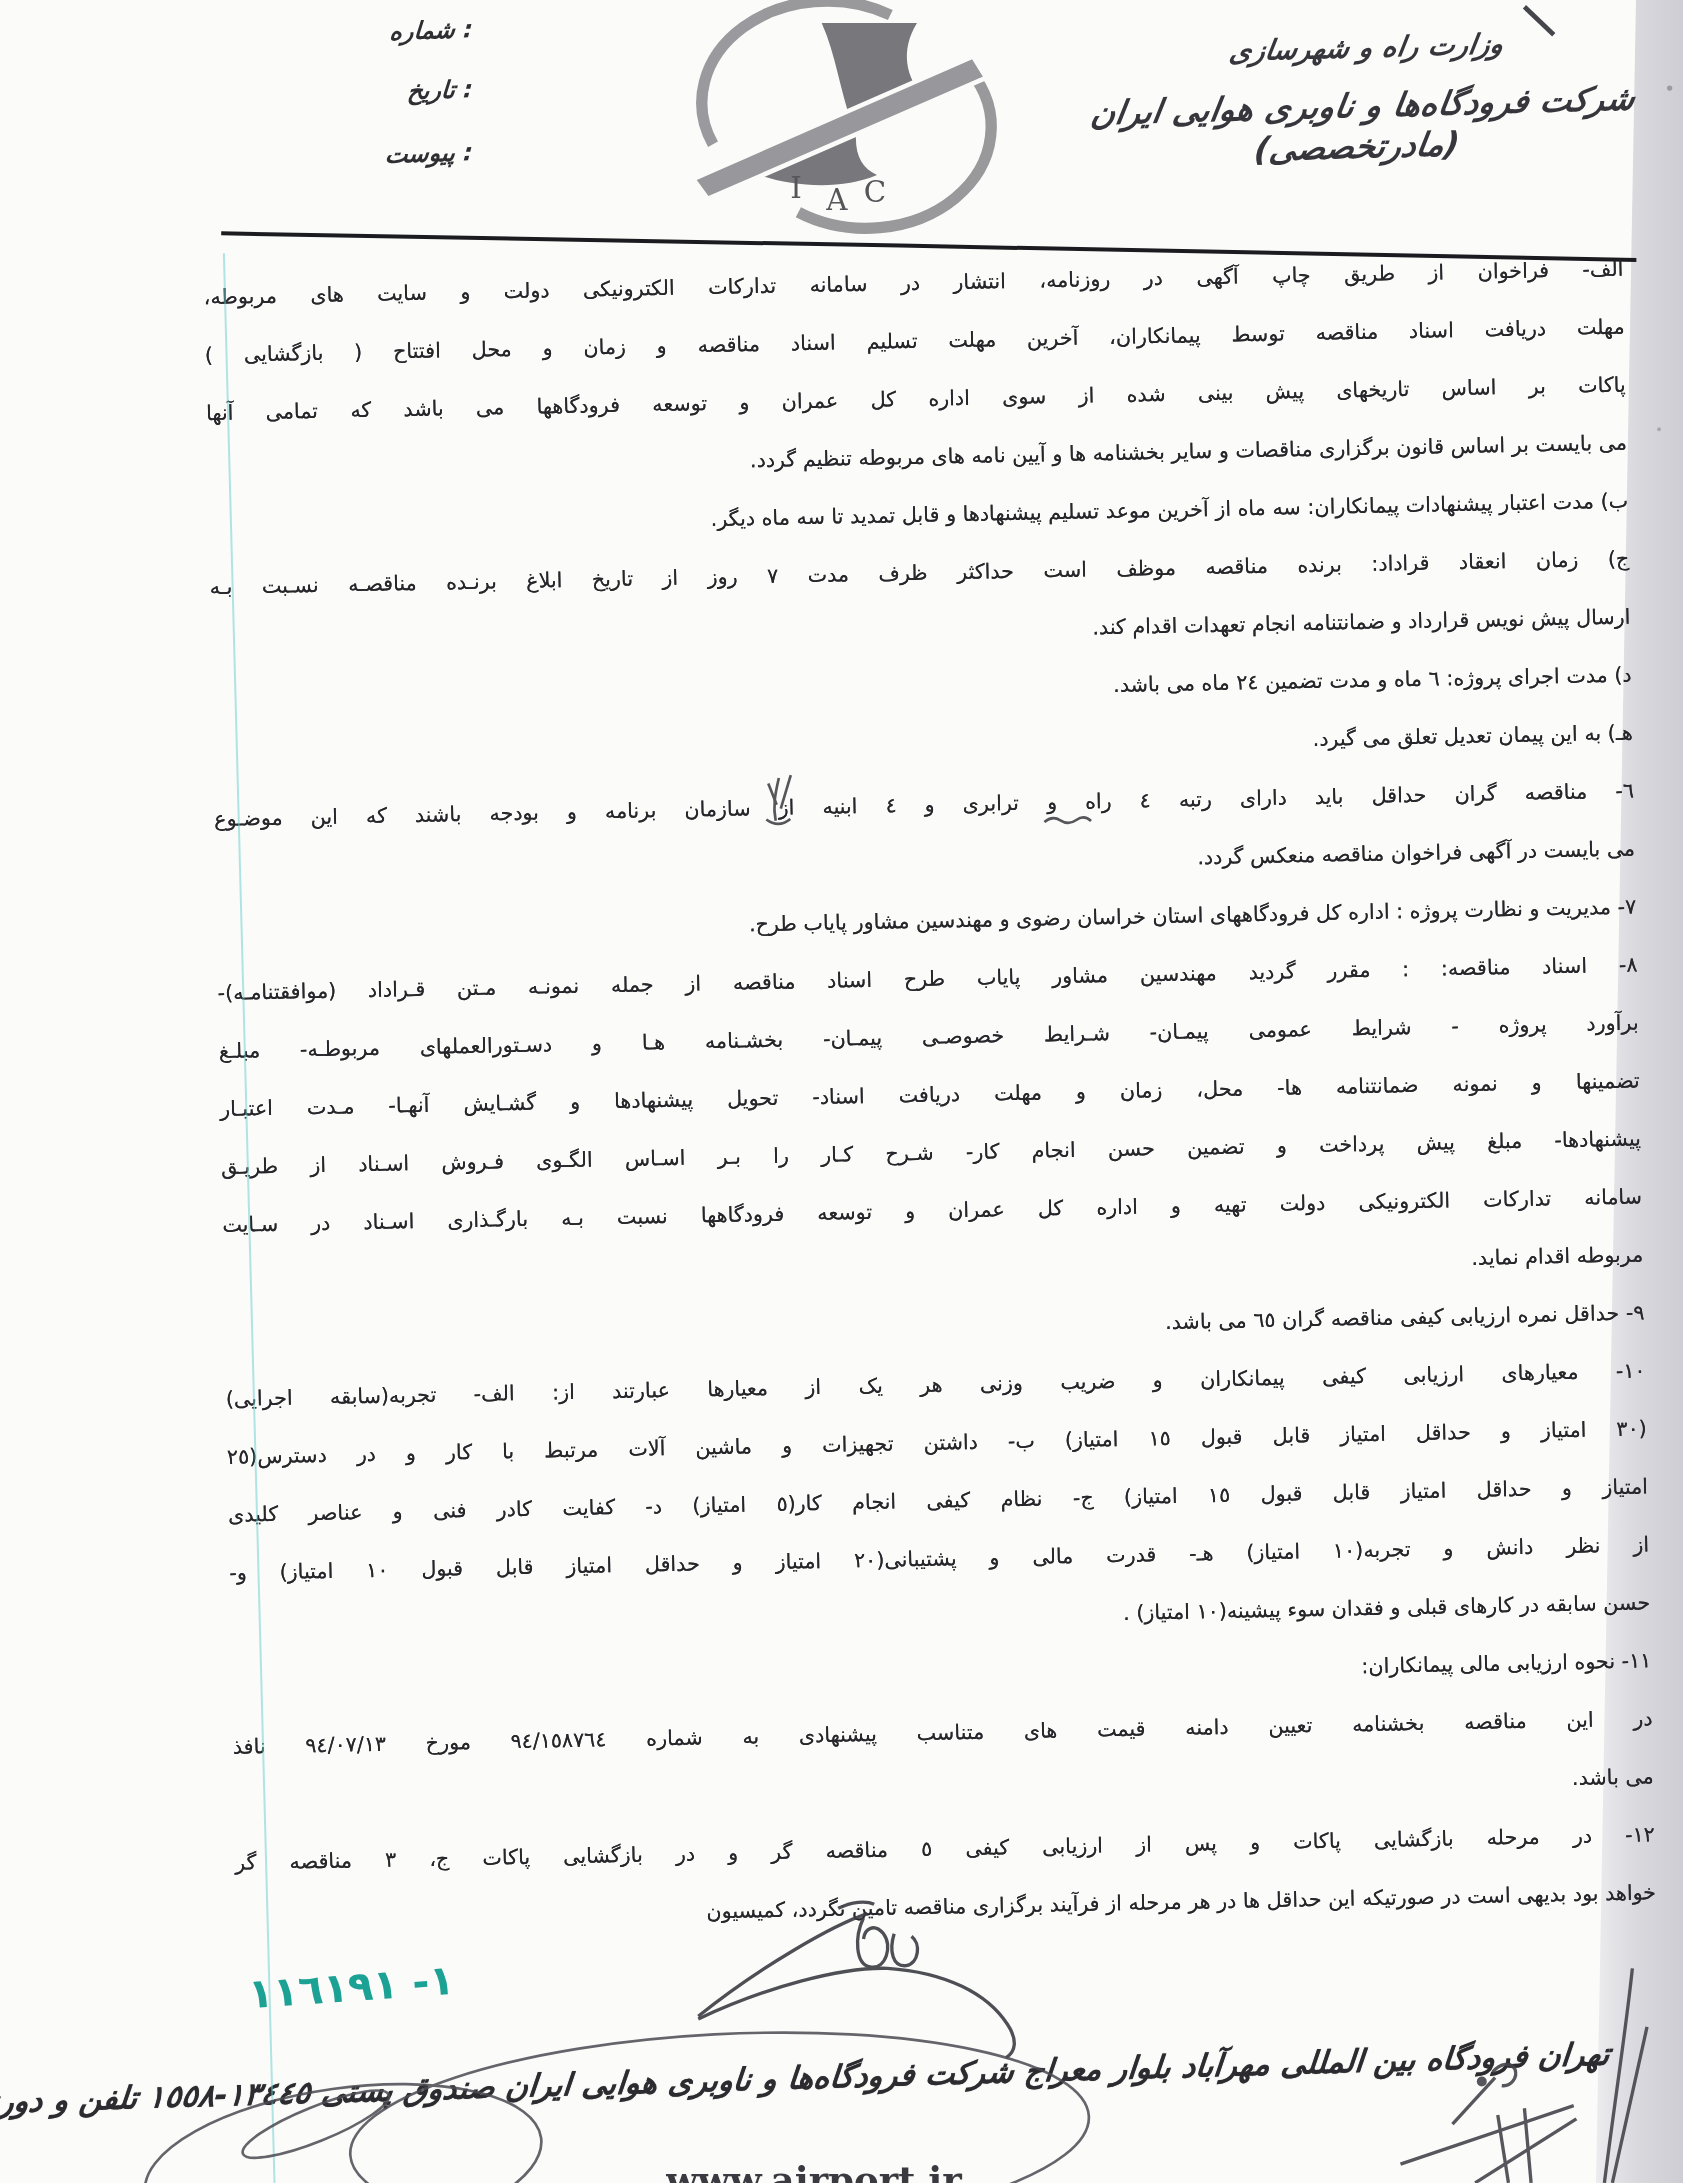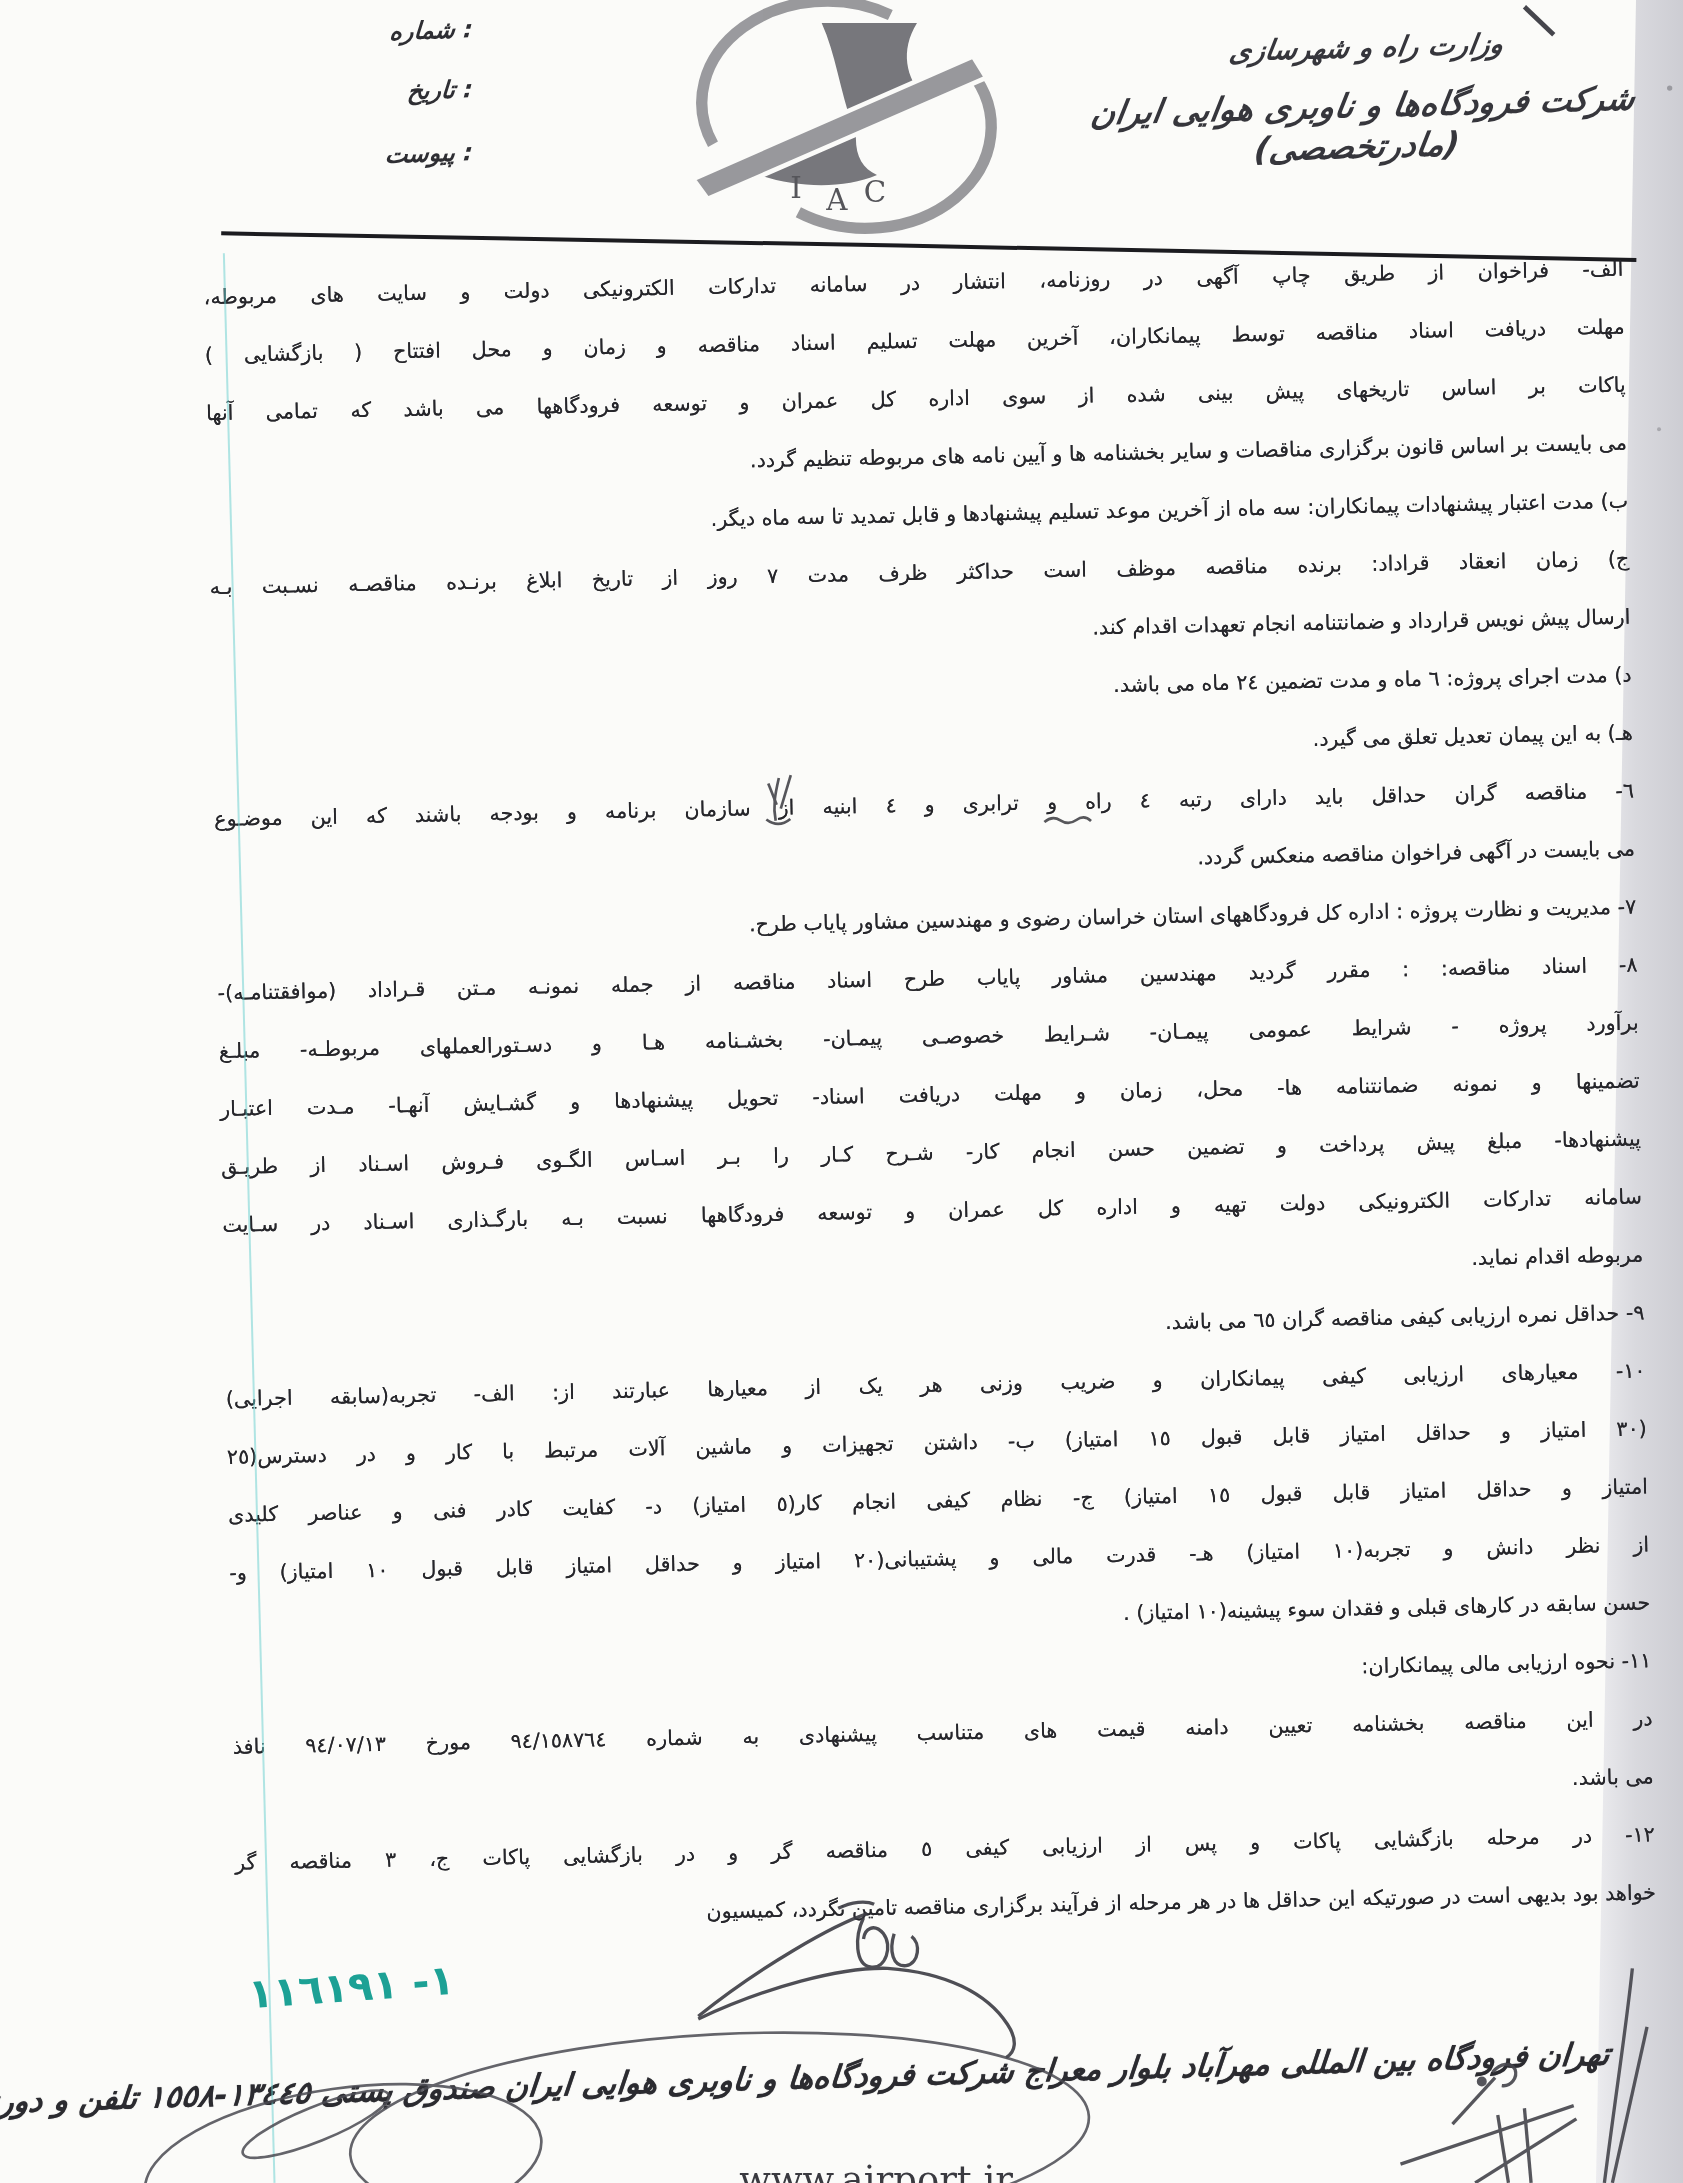--- a/index.html
+++ b/index.html
@@ -61,22 +61,22 @@
   #footer-line{
     position:absolute;top:2057px;left:157px;width:1453px;
     direction:rtl;text-align:center;white-space:nowrap;
     font-size:31px;font-weight:bold;font-style:italic;
     transform:rotate(-1.7deg) skewX(-7deg);
     color:#2b2b30;text-shadow:0 0 0.7px rgba(40,40,45,.7);
   }
   
   #website{
     position:absolute;top:2158px;left:666px;width:347px;height:25px;
-    overflow:hidden;text-align:right;
-    font-family:"DejaVu Serif",serif;font-weight:normal;font-size:37px;
+    overflow:hidden;text-align:left;
+    font-family:"DejaVu Serif",serif;font-weight:bold;font-size:37px;
     color:#3a3a40;
   }
   svg{overflow:visible;}
 </style>
 </head>
 <body>
 
 <div id="page">
 
   <div id="edge-strip"></div>

